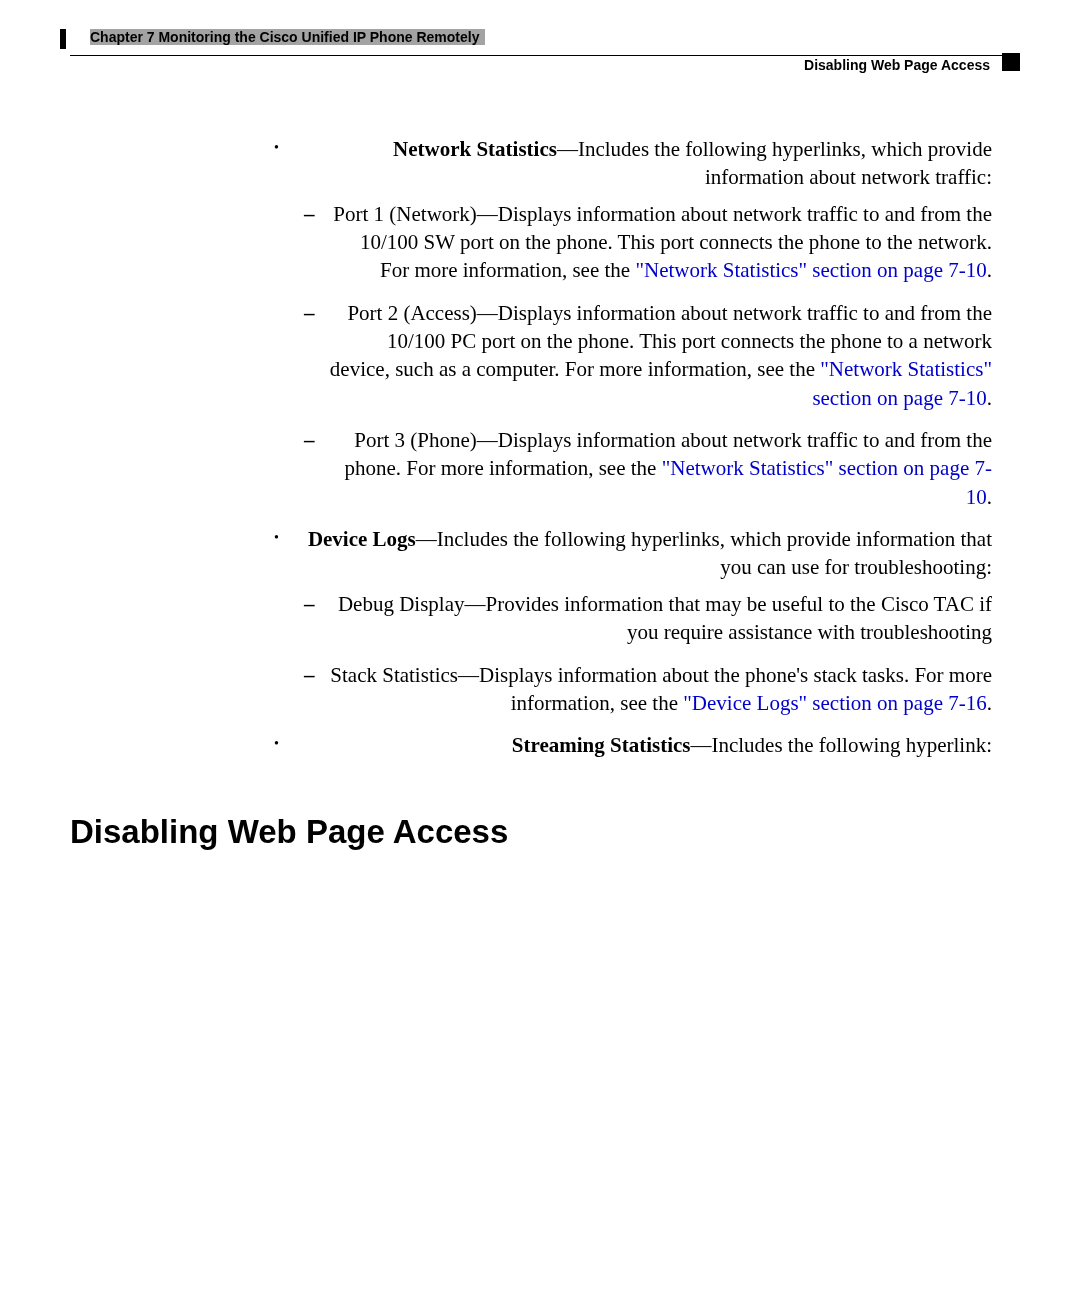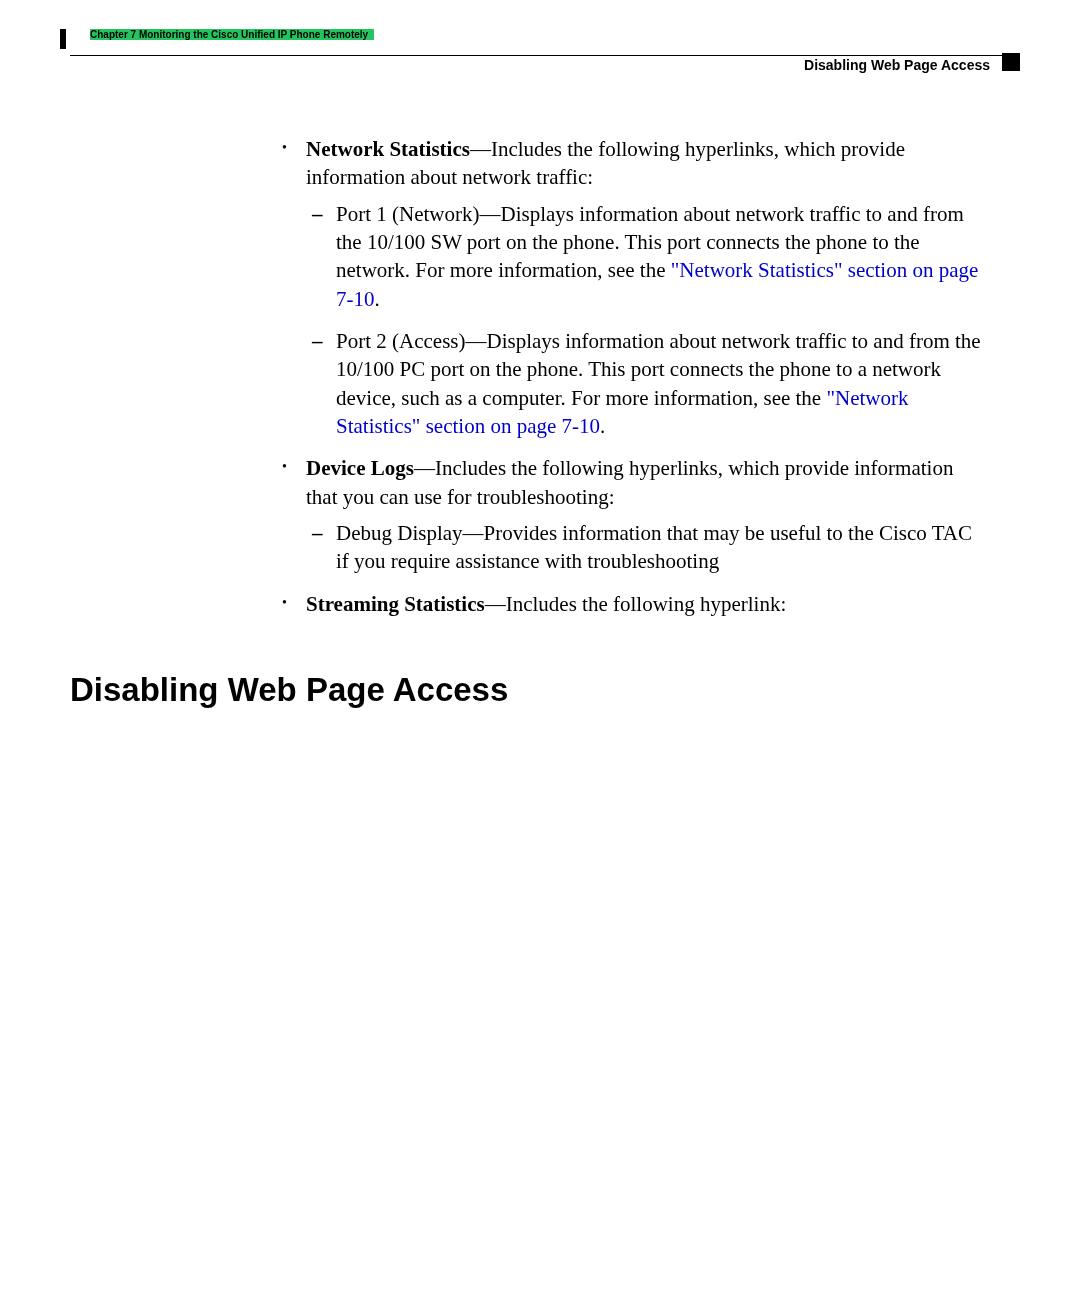--- a/index.html
+++ b/index.html
@@ -25,23 +25,23 @@
     left: 10px;
     right: 0;
     top: 20px;
     border-top: 1px solid #000;
   }
   .header .chapter {
     position: absolute;
     left: 30px;
     top: -6px;
     font-family: Arial, Helvetica, sans-serif;
-    font-size: 10px;
+    font-size: 14px;
     font-weight: bold;
-    background: #22c55e;
+    background: #a3a3a3;
     padding-right: 6px;
   }
   .header .section {
     position: absolute;
     right: 30px;
     top: 22px;
     font-family: Arial, Helvetica, sans-serif;
     font-size: 14px;
     font-weight: bold;
     background: #fff;
@@ -64,21 +64,22 @@
     background: #000;
   }
   .content {
     margin-left: 200px;
     margin-right: 20px;
     line-height: 1.35;
   }
   ul.bullets {
     list-style: none;
     padding: 0;
-    margin: 16px;
+    margin: 8px;
+    text-align: right;
   }
   ul.bullets > li {
     position: relative;
     padding-left: 30px;
     margin-bottom: 10px;
   }
   ul.bullets > li::before {
     content: "•";
     position: absolute;
     left: 6px;
@@ -132,28 +133,34 @@
 
       <li>
         <span class="bold">Network Statistics</span><span>—Includes the following hyperlinks, which provide information about network traffic:</span>
         <ul class="dashes">
           <li>
             <span>Port 1 (Network)—Displays information about network traffic to and from the 10/100 SW port on the phone. This port connects the phone to the network. For more information, see the </span><span class="link">"Network Statistics" section on page 7-10</span><span>.</span>
           </li>
           <li>
             <span>Port 2 (Access)—Displays information about network traffic to and from the 10/100 PC port on the phone. This port connects the phone to a network device, such as a computer. For more information, see the </span><span class="link">"Network Statistics" section on page 7-10</span><span>.</span>
           </li>
+          <li>
+            <span>Port 3 (Phone)—Displays information about network traffic to and from the phone. For more information, see the </span><span class="link">"Network Statistics" section on page 7-10</span><span>.</span>
+          </li>
         </ul>
       </li>
 
       <li>
         <span class="bold">Device Logs</span><span>—Includes the following hyperlinks, which provide information that you can use for troubleshooting:</span>
         <ul class="dashes">
           <li>
             <span>Debug Display—Provides information that may be useful to the Cisco TAC if you require assistance with troubleshooting</span>
+          </li>
+          <li>
+            <span>Stack Statistics—Displays information about the phone's stack tasks. For more information, see the </span><span class="link">"Device Logs" section on page 7-16</span><span>.</span>
           </li>
         </ul>
       </li>
 
       <li>
         <span class="bold">Streaming Statistics</span><span>—Includes the following hyperlink:</span>
       </li>
 
     </ul>
 

